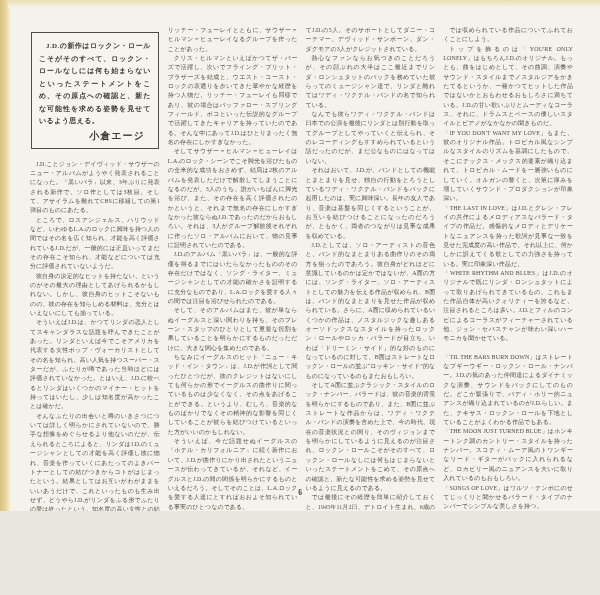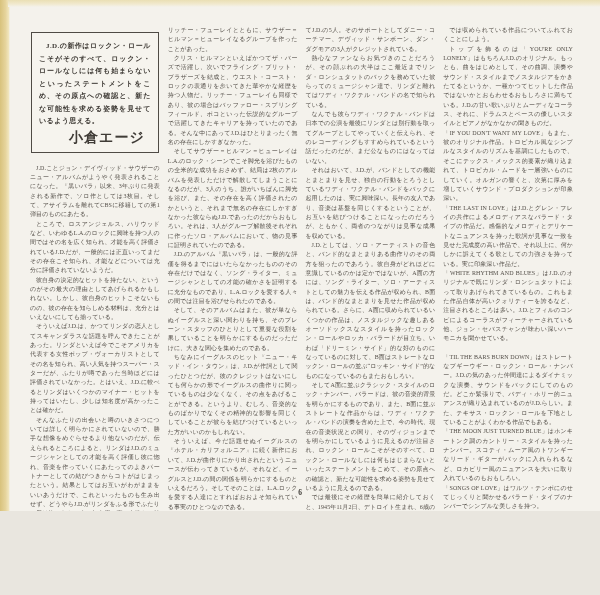--- a/index.html
+++ b/index.html
@@ -52,21 +52,21 @@
     font-size: 7px;
     line-height: 12.5px;
     font-weight: bold;
     color: #403c37;
     text-align: justify;
     text-indent: 1em;
     letter-spacing: 0.4px;
   }
   .intro-author {
     margin: 1px 6px 0 0;
-    font-size: 14px;
+    font-size: 10px;
     font-weight: bold;
     color: #403c37;
     text-align: right;
     letter-spacing: 1px;
   }
   .col-body p.para {
     margin: 0;
     font-size: 6px;
     line-height: 9.35px;
     text-align: justify;

